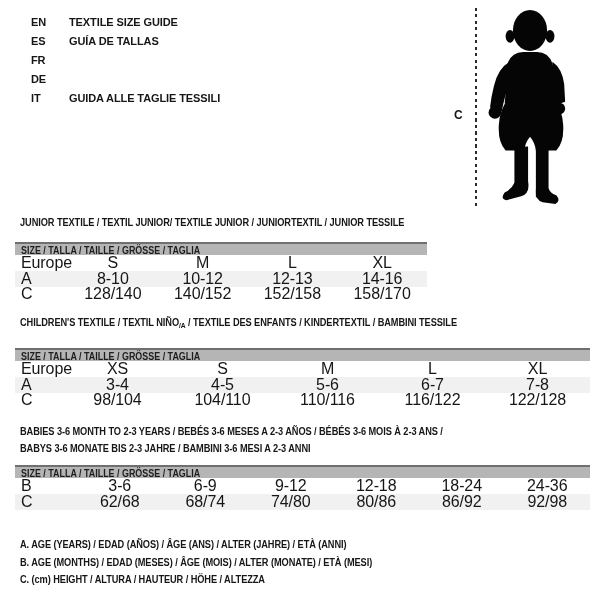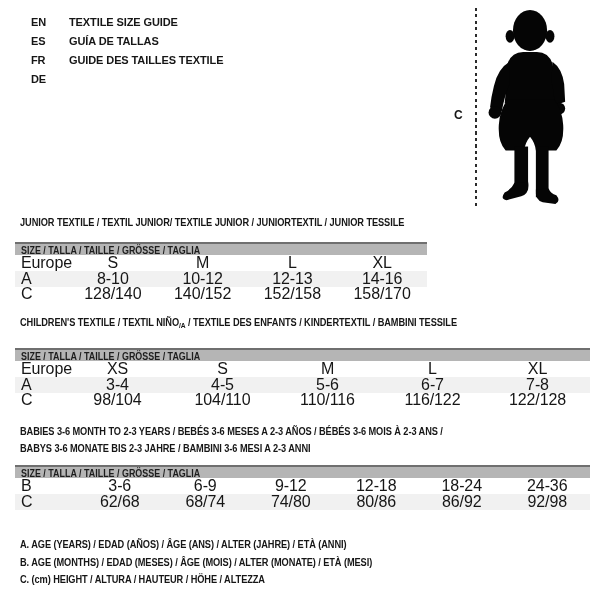--- a/index.html
+++ b/index.html
@@ -60,24 +60,27 @@
   <div class="lang-row">
     <span class="lang-code">EN</span>
     <span class="lang-label">TEXTILE SIZE GUIDE</span>
   </div>
   <div class="lang-row">
     <span class="lang-code">ES</span>
     <span class="lang-label">GUÍA DE TALLAS</span>
   </div>
   <div class="lang-row">
     <span class="lang-code">FR</span>
-    <span class="lang-label">GUIDE DES TAILLES TEXTILE</span>
   </div>
   <div class="lang-row">
     <span class="lang-code">DE</span>
+  </div>
+  <div class="lang-row">
+    <span class="lang-code">IT</span>
+    <span class="lang-label">GUIDA ALLE TAGLIE TESSILI</span>
   </div>
 </div>
 
 <div class="abs dotted-line"></div>
 <div class="abs measure-label">C</div>
 <div class="abs silhouette">
   <svg width="98" height="200" viewBox="0 0 100 205" xmlns="http://www.w3.org/2000/svg">
     <ellipse cx="49" cy="23" rx="17.5" ry="21"></ellipse>
     <ellipse cx="28.5" cy="29" rx="4.5" ry="6.5"></ellipse>
     <ellipse cx="69.5" cy="29" rx="4.5" ry="6.5"></ellipse>

